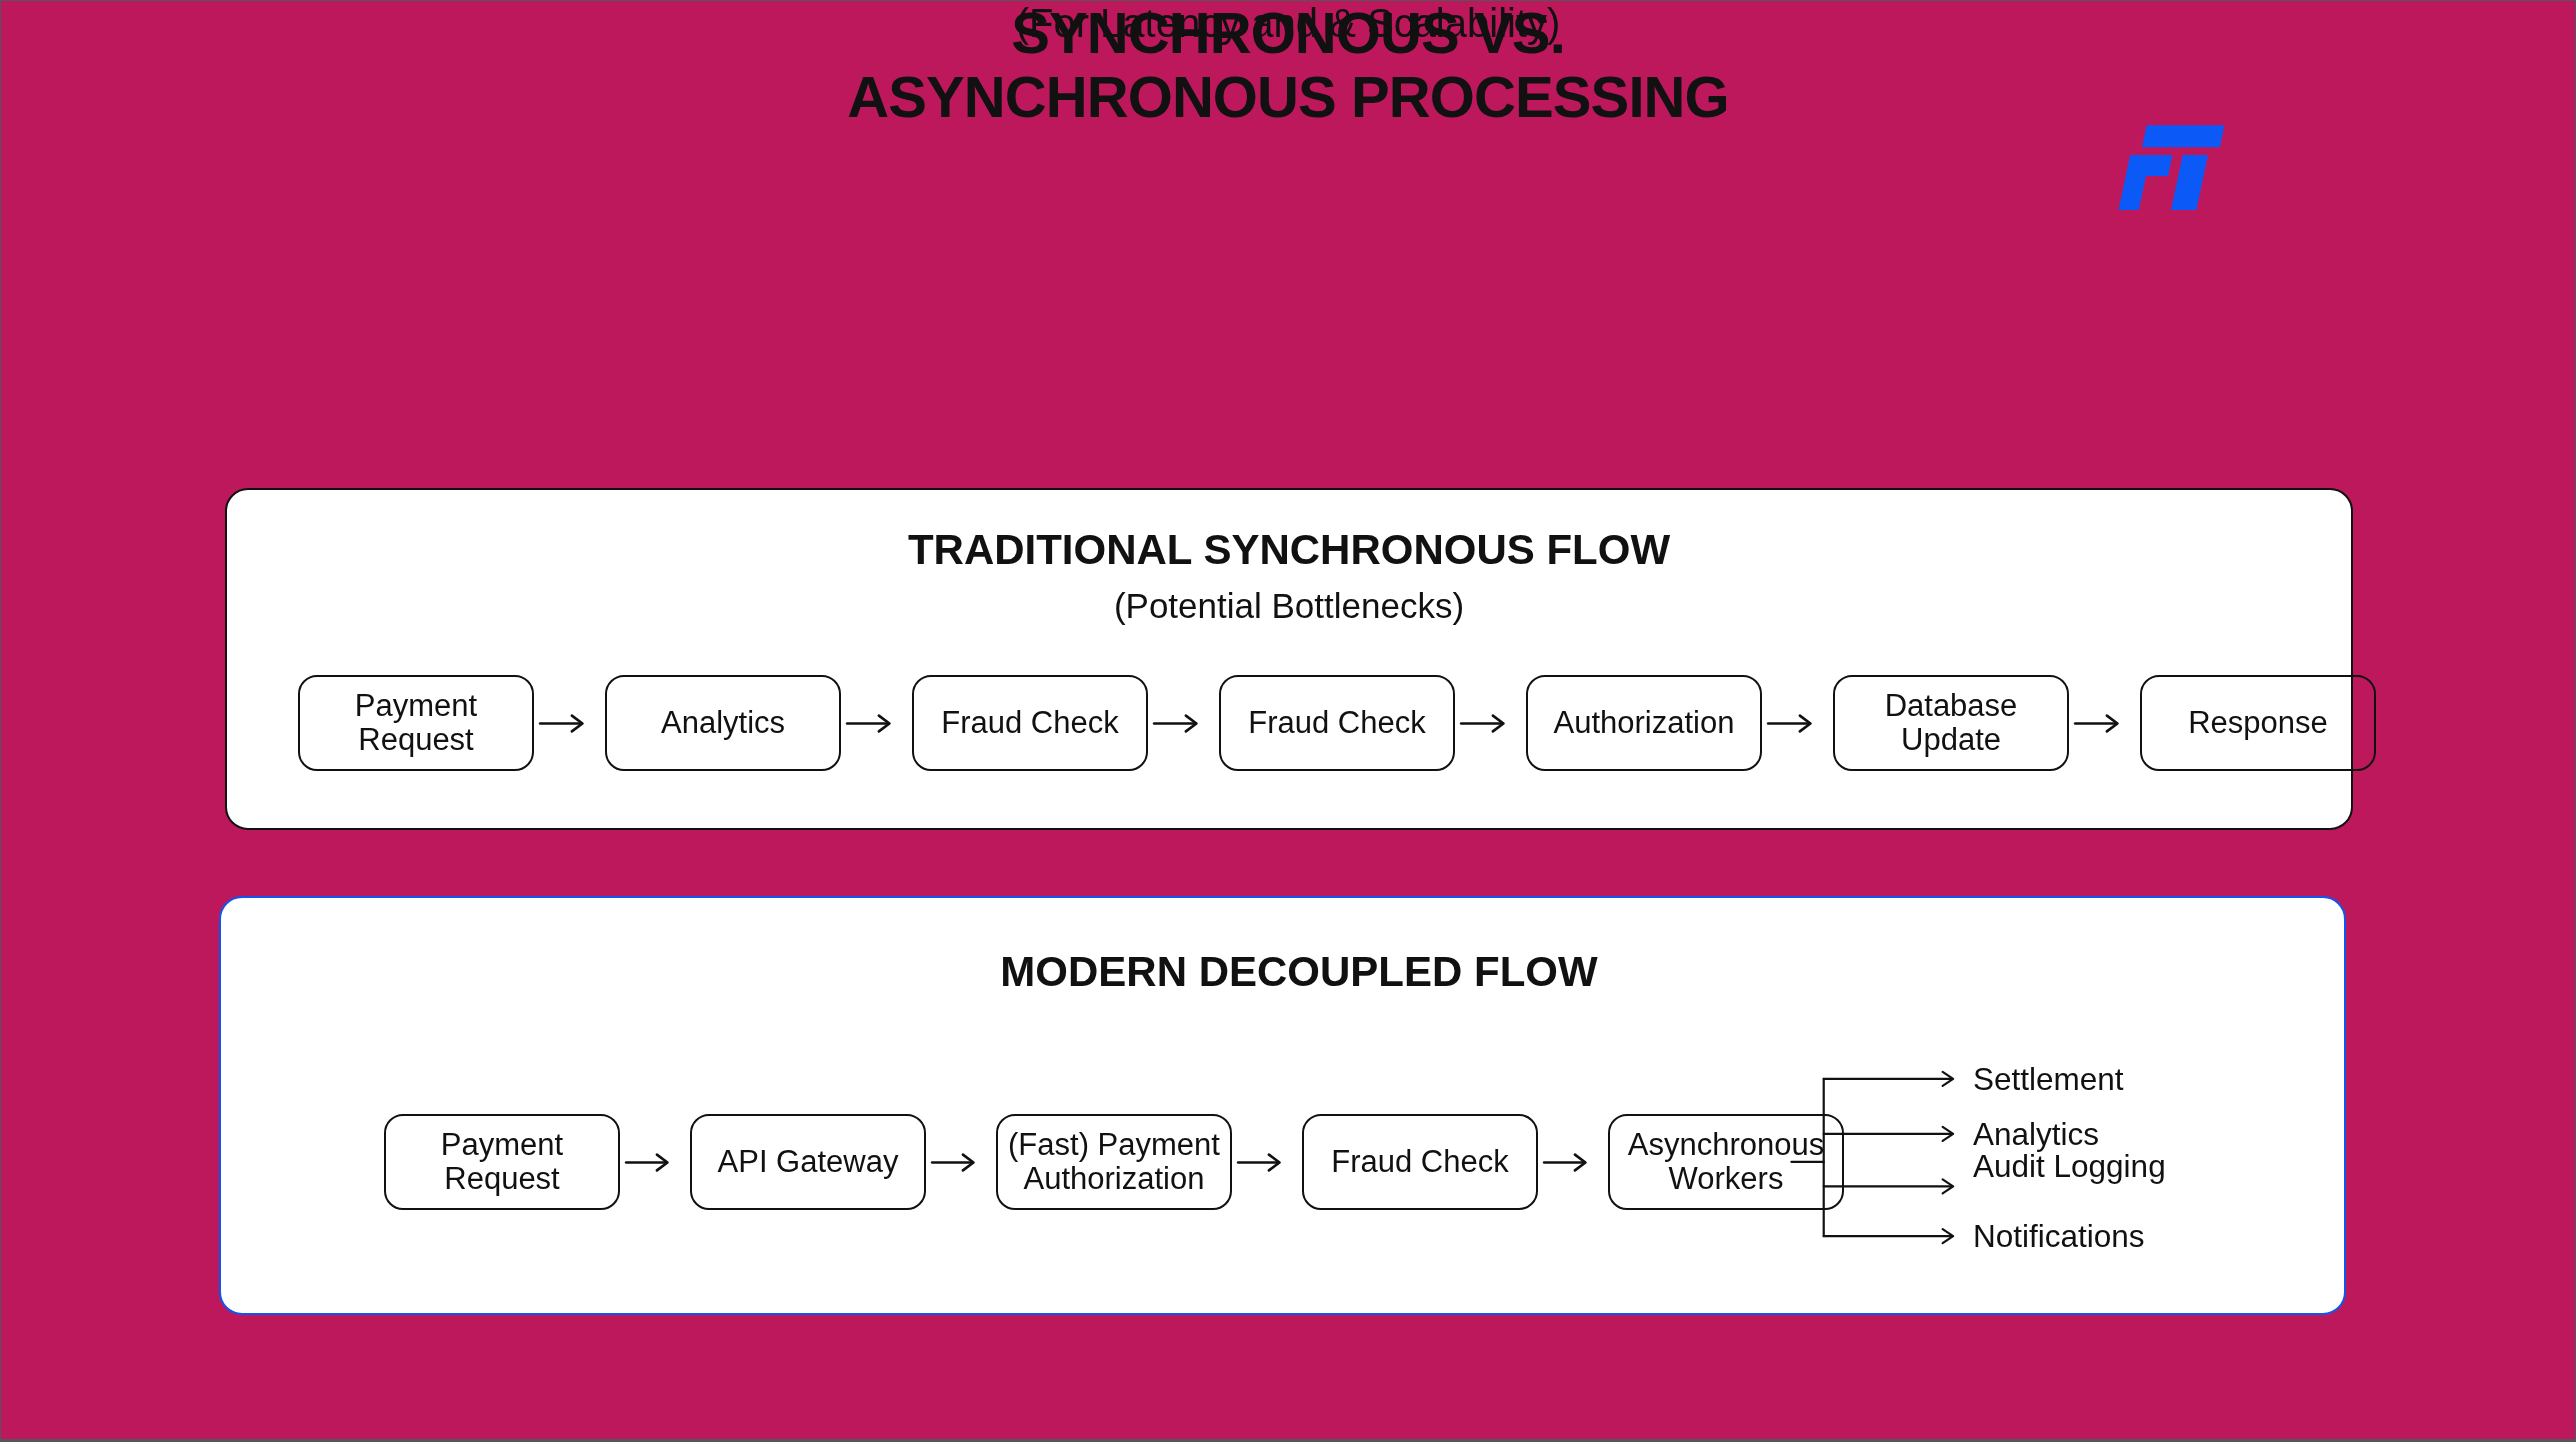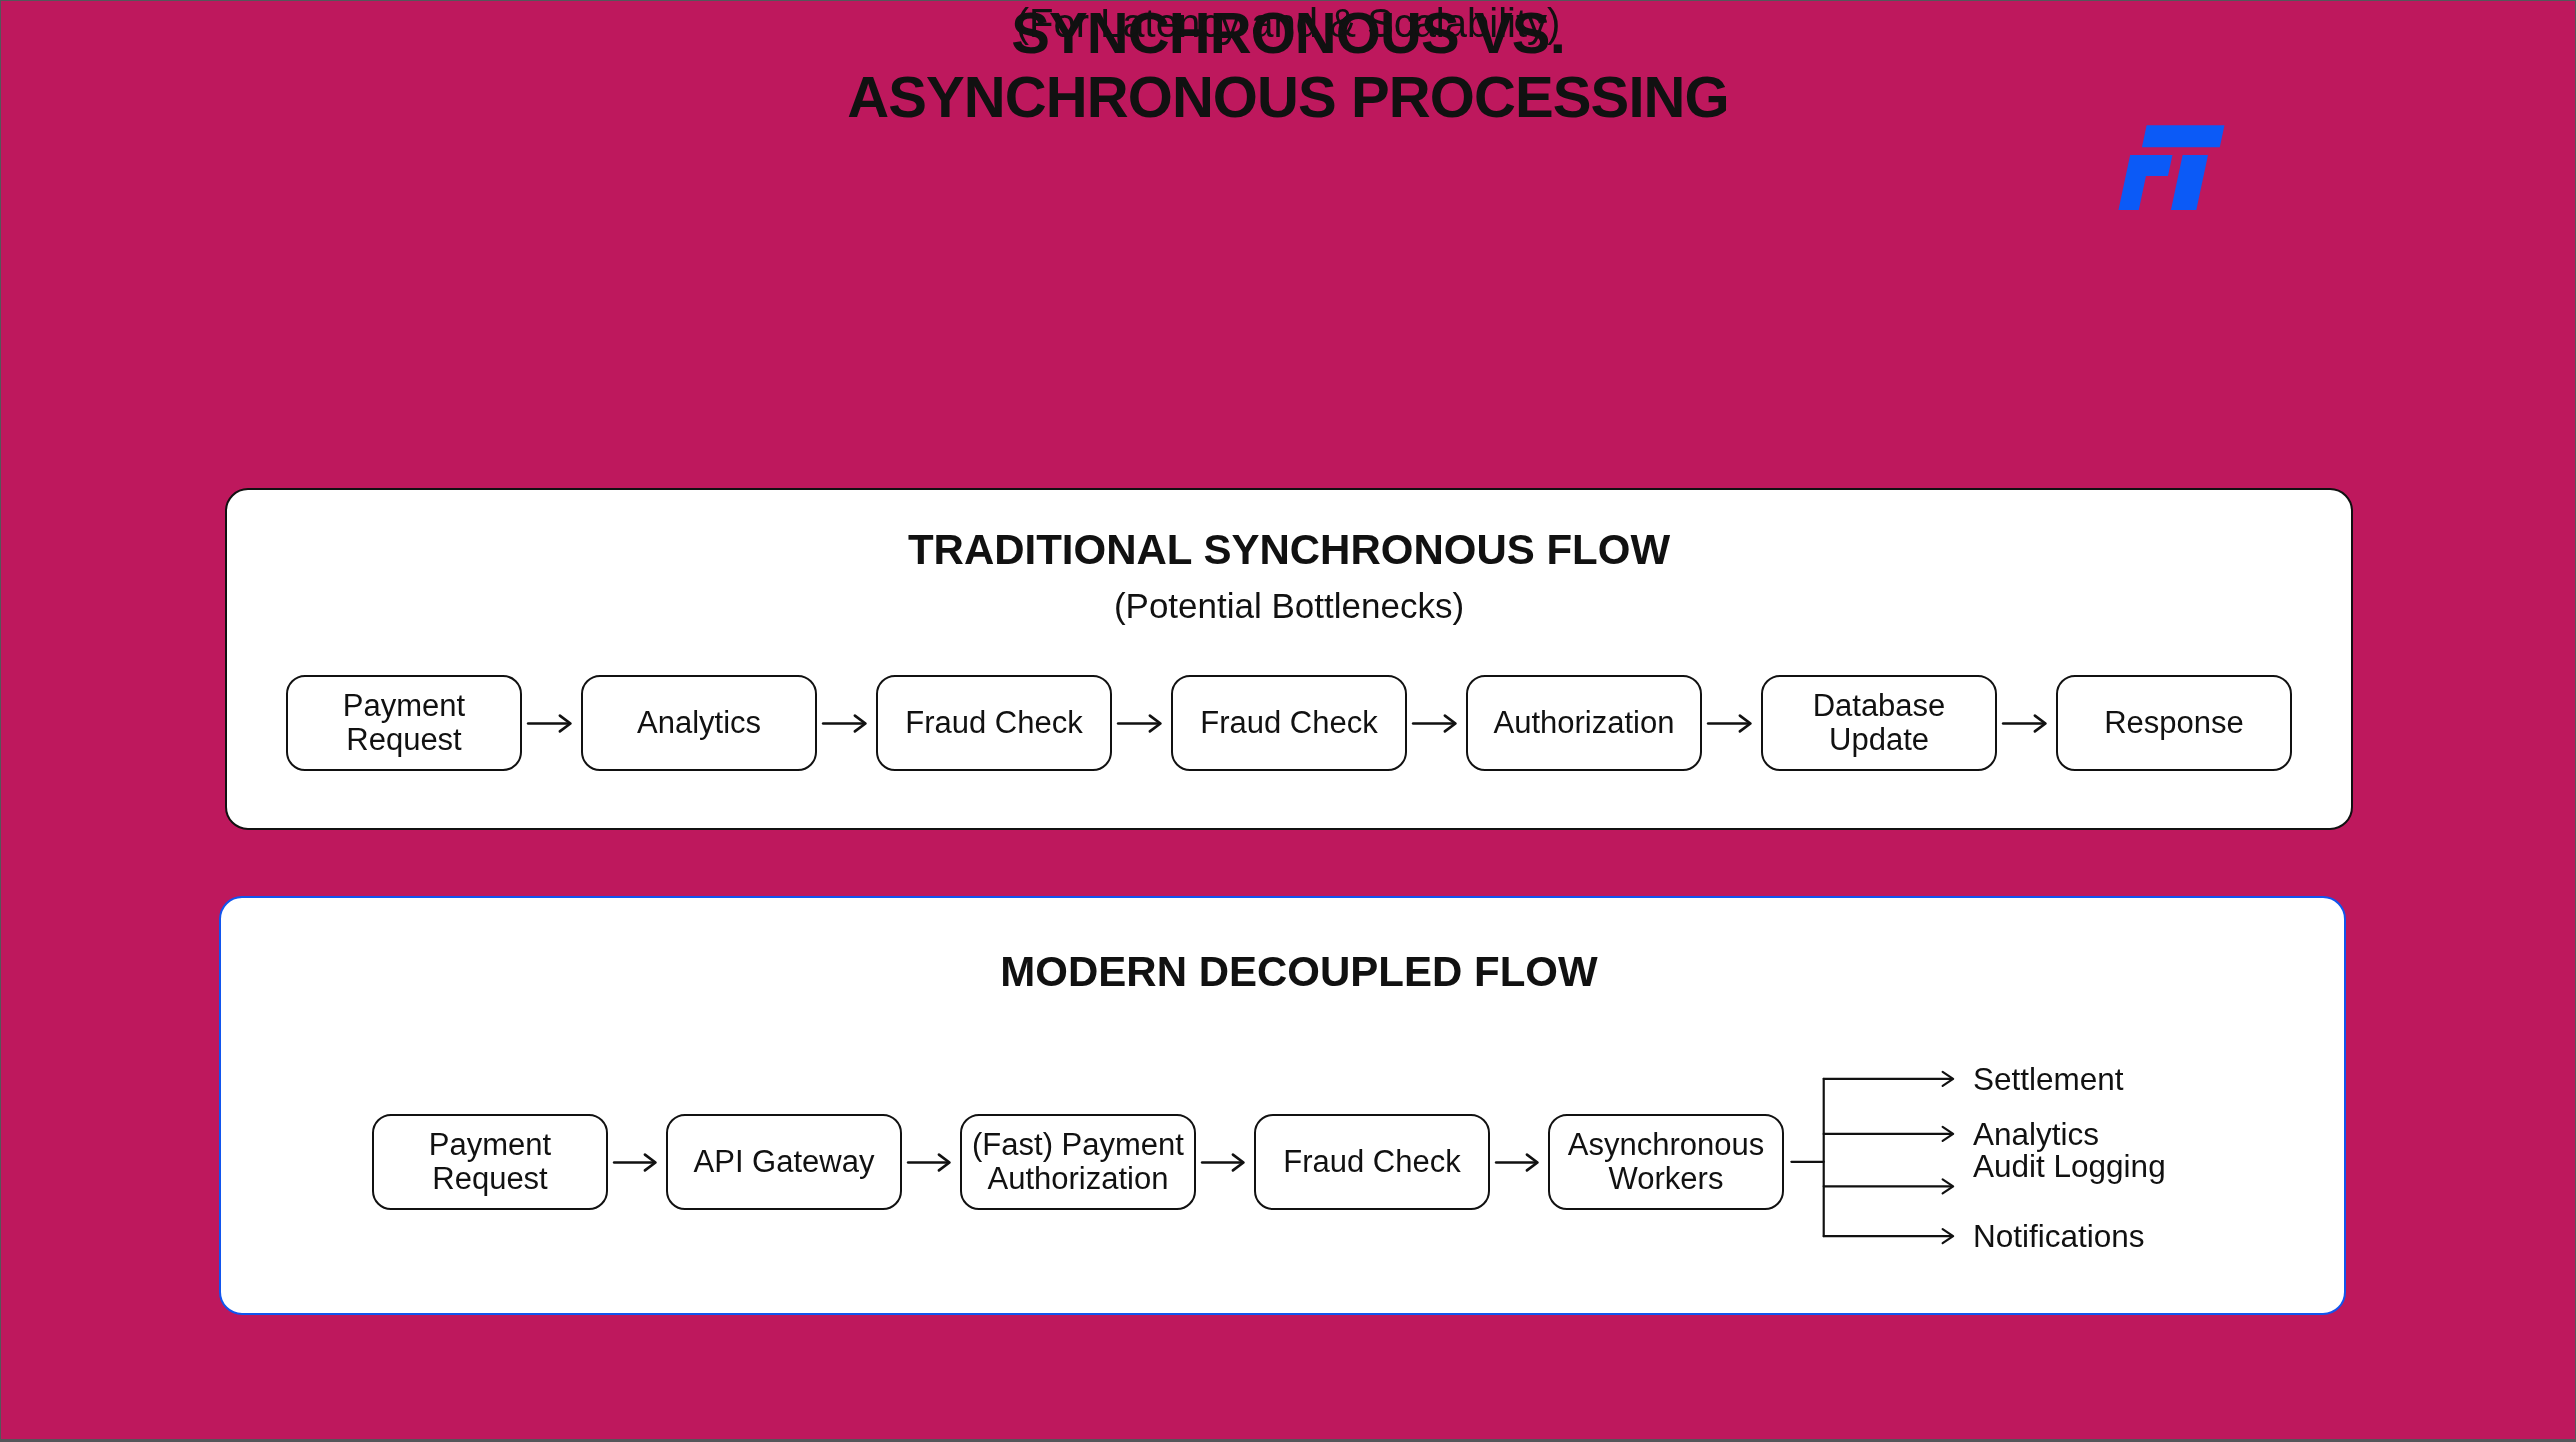--- a/index.html
+++ b/index.html
@@ -51,21 +51,21 @@
   .flow-row{
     position:absolute; display:flex; align-items:center; height:96px;
   }
   .row-sync{left:59px; top:185px;}
   .row-async{left:151px; top:216px;}
   .node{
     box-sizing:border-box; width:236px; height:96px;
     border:2.6px solid #111; border-radius:19px;
     display:flex; align-items:center; justify-content:center;
     text-align:center; font-size:31px; line-height:34px; color:#111;
-    padding:0 3.5px; flex:0 0 auto;
+    padding:0 3.5px; flex:0 0 auto;margin-left:12px;
   }
   .arrow-cell{
     flex:0 0 auto; display:flex; align-items:center; justify-content:center;
     height:96px;
   }
   .arrow-cell.w67{width:59px;}
   .arrow-cell.w66{width:58px;}
   .arrow-cell svg{display:block;}
   
   .branches-svg{position:absolute; left:1779px; top:1069px;}

